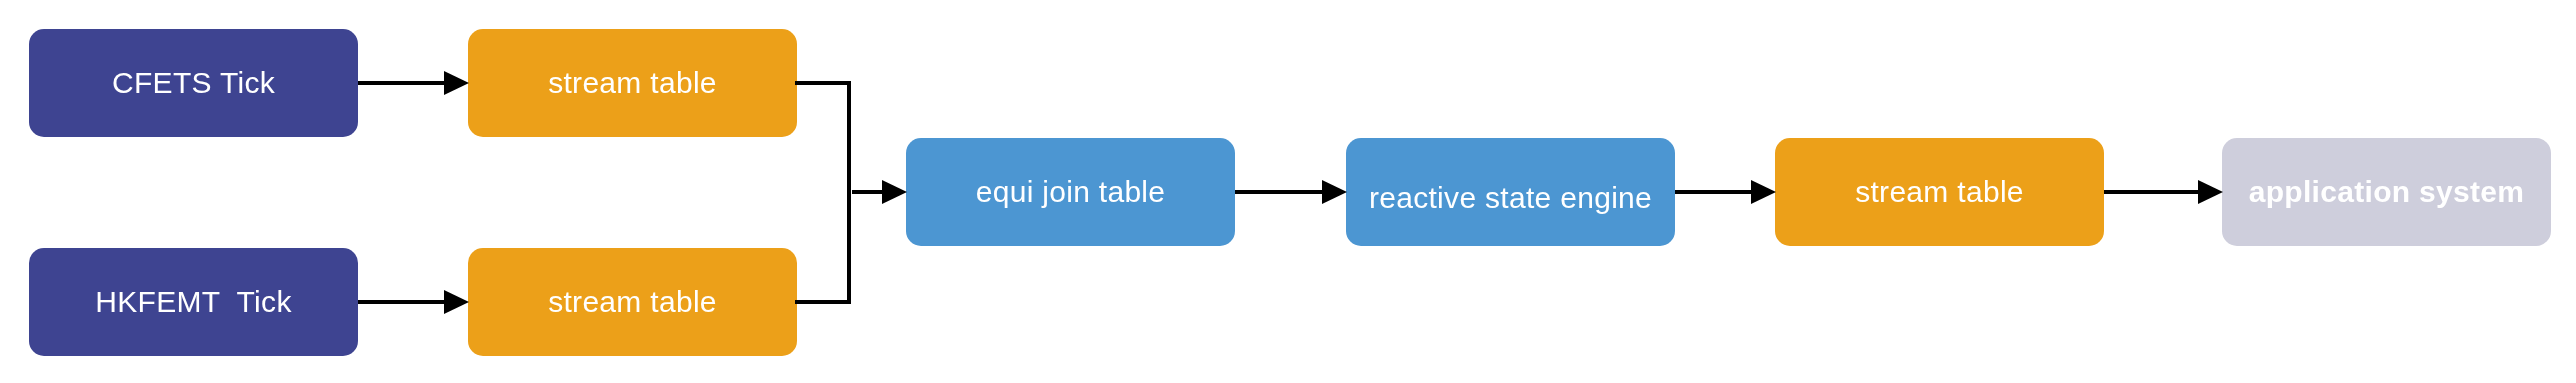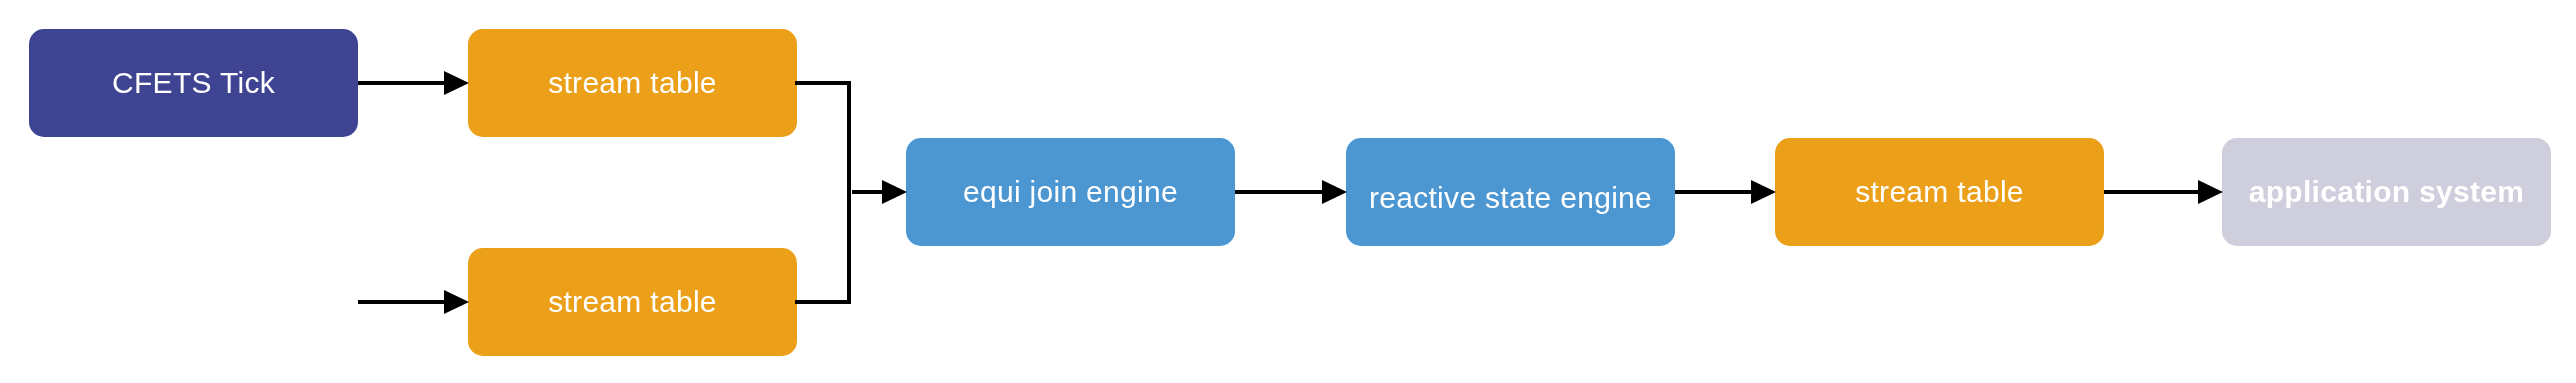--- a/index.html
+++ b/index.html
@@ -85,27 +85,30 @@
 <div class="canvas">
 
   <div class="node pos-cfets" style="background: rgb(62, 68, 145);">
     <span class="node-label" style="color: rgb(255, 255, 255);">CFETS Tick</span>
   </div>
 
   <div class="node pos-stream-top" style="background: rgb(236, 160, 25);">
     <span class="node-label" style="color: rgb(255, 255, 255);">stream table</span>
   </div>
 
+  <div class="node pos-hkfemt" style="background: rgb(62, 68, 145);">
+    <span class="node-label" style="color: rgb(255, 255, 255);">HKFEMT  Tick</span>
+  </div>
 
   <div class="node pos-stream-bot" style="background: rgb(236, 160, 25);">
     <span class="node-label" style="color: rgb(255, 255, 255);">stream table</span>
   </div>
 
   <div class="node pos-equi" style="background: rgb(76, 150, 210);">
-    <span class="node-label" style="color: rgb(255, 255, 255);">equi join engine</span>
+    <span class="node-label" style="color: rgb(255, 255, 255);">equi join table</span>
   </div>
 
   <div class="node pos-reactive" style="background: rgb(76, 150, 210);">
     <span class="node-label" style="color: rgb(255, 255, 255); margin-top: 12px;">reactive state engine</span>
   </div>
 
   <div class="node pos-stream-out" style="background: rgb(236, 160, 25);">
     <span class="node-label" style="color: rgb(255, 255, 255);">stream table</span>
   </div>
 

